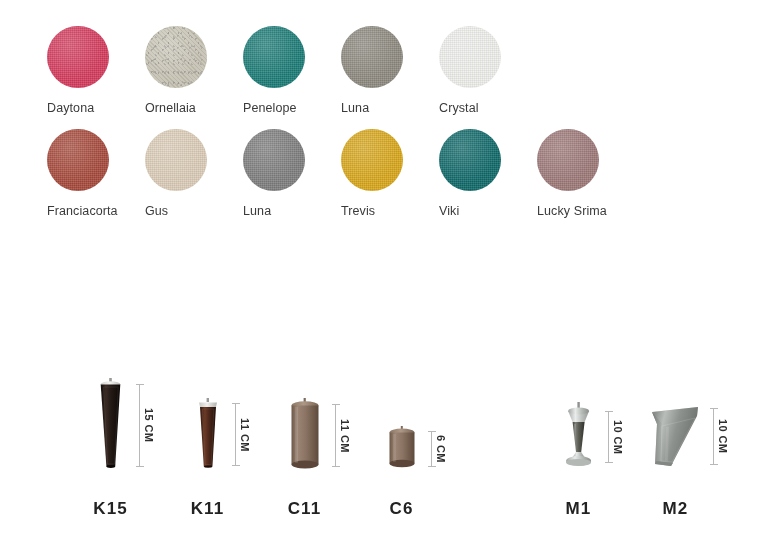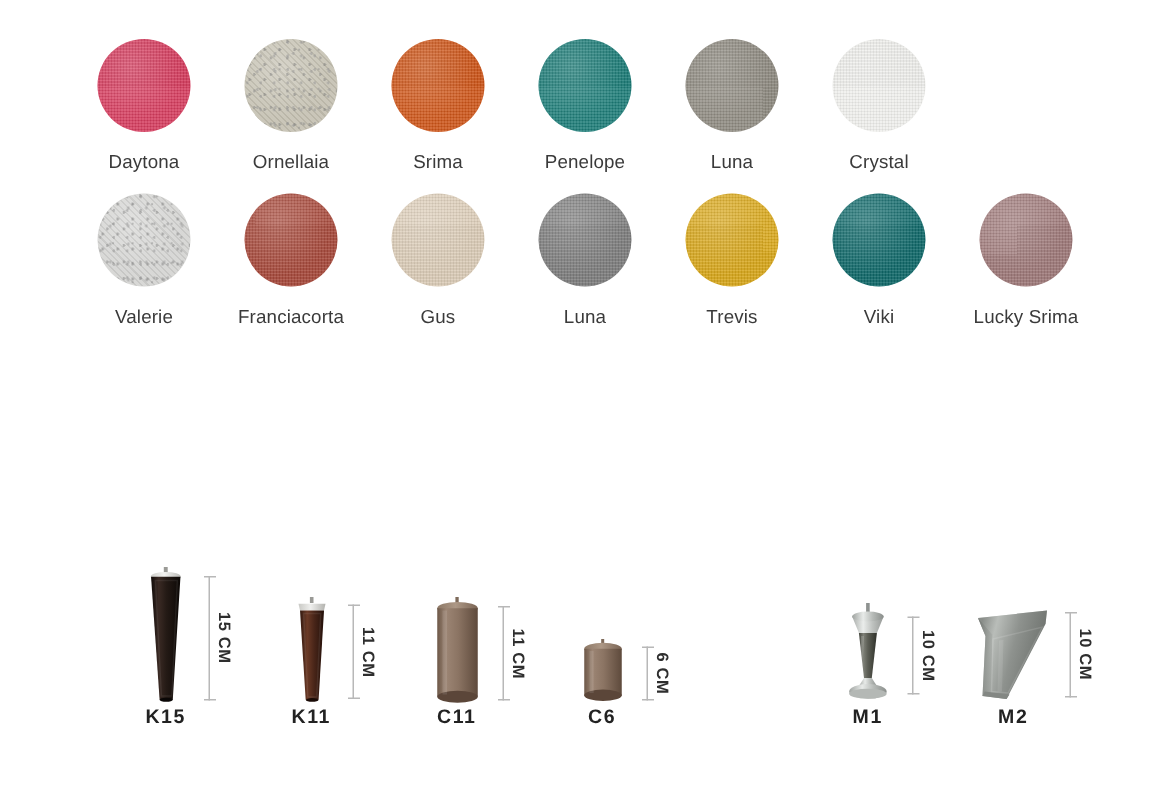--- a/index.html
+++ b/index.html
@@ -23,21 +23,20 @@
     justify-content:flex-start;
     padding-left:47px;
     box-sizing:border-box;
   }
   .swatch-row.row1{margin-top:26px;}
   .swatch-row.row2{margin-top:14px;}
   .swatch-cell{
     width:98px;
     display:flex;
     flex-direction:column;
-    align-items:center;
   }
   .swatch-disc{
     width:62px;height:62px;border-radius:50%;
     position:relative;
     overflow:hidden;
     background-clip:padding-box;
   }
   
   .swatch-disc::after{
     content:"";
@@ -130,22 +129,22 @@
     margin-left:7px;
     font-size:11px;
     font-weight:700;
     letter-spacing:.4px;
     color:#2e2e2e;
     writing-mode:vertical-rl;
     text-orientation:mixed;
     white-space:nowrap;
   }
   .leg-label{
-    margin-top:0;
-    font-size:13px;
+    margin-top:29px;
+    font-size:17px;
     font-weight:700;
     letter-spacing:1.1px;
     color:#222;
   }
 </style>
 </head>
 <body>
 
 <div class="page">
 
@@ -154,42 +153,34 @@
     <div class="swatch-row row1">
       <div class="swatch-cell">
         <div class="swatch-disc" style="background: rgb(213, 59, 93);"></div>
         <div class="swatch-label">Daytona</div>
       </div>
       <div class="swatch-cell">
         <div class="swatch-disc speckle" style="background: rgb(197, 193, 178);"></div>
         <div class="swatch-label">Ornellaia</div>
       </div>
       <div class="swatch-cell">
-        <div class="swatch-disc" style="background: rgb(205, 84, 23);"></div>
-        <div class="swatch-label">Srima</div>
-      </div>
-      <div class="swatch-cell">
         <div class="swatch-disc" style="background: rgb(28, 124, 119);"></div>
         <div class="swatch-label">Penelope</div>
       </div>
       <div class="swatch-cell">
         <div class="swatch-disc" style="background: rgb(142, 138, 128);"></div>
         <div class="swatch-label">Luna</div>
       </div>
       <div class="swatch-cell">
         <div class="swatch-disc" style="background: rgb(239, 239, 236);"></div>
         <div class="swatch-label">Crystal</div>
       </div>
     </div>
 
     <div class="swatch-row row2">
-      <div class="swatch-cell">
-        <div class="swatch-disc speckle" style="background: rgb(212, 212, 210);"></div>
-        <div class="swatch-label">Valerie</div>
-      </div>
       <div class="swatch-cell">
         <div class="swatch-disc" style="background: rgb(167, 73, 59);"></div>
         <div class="swatch-label">Franciacorta</div>
       </div>
       <div class="swatch-cell">
         <div class="swatch-disc" style="background: rgb(220, 205, 184);"></div>
         <div class="swatch-label">Gus</div>
       </div>
       <div class="swatch-cell">
         <div class="swatch-disc" style="background: rgb(126, 126, 126);"></div>

